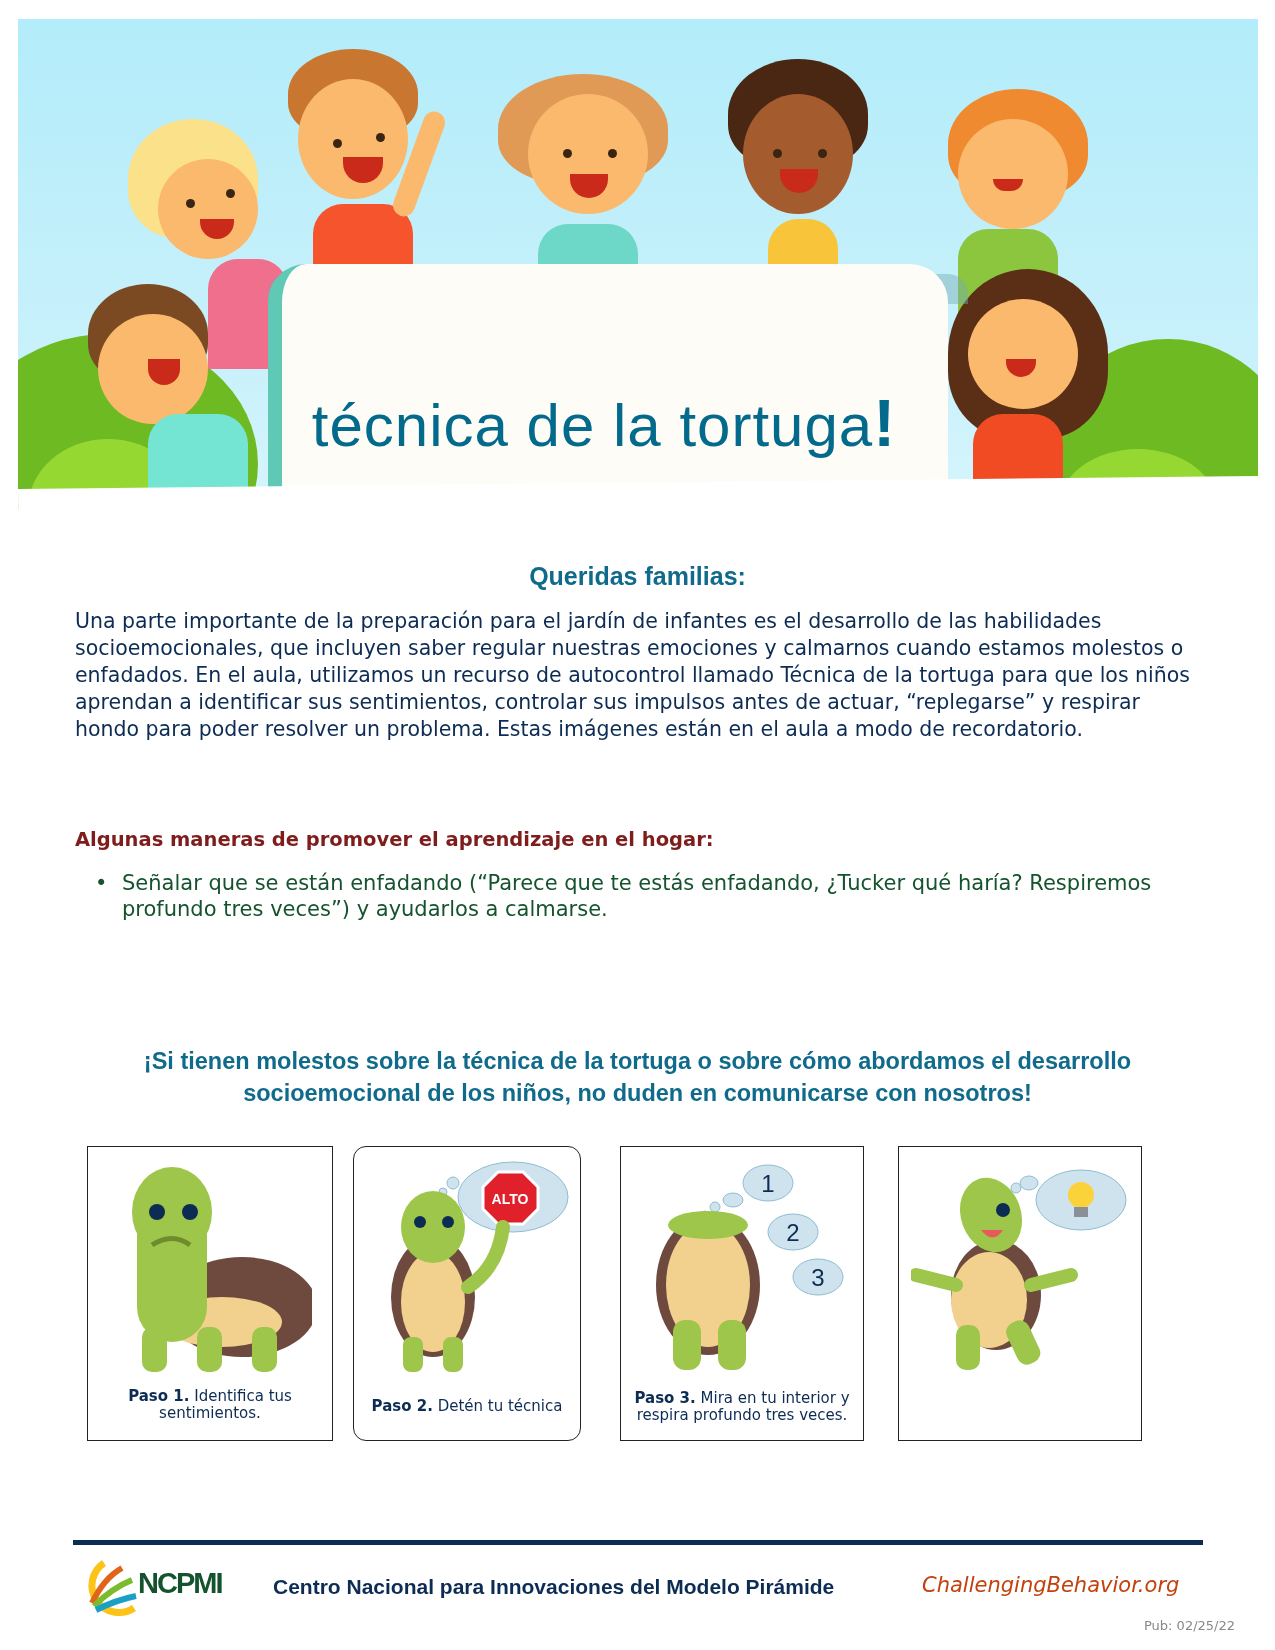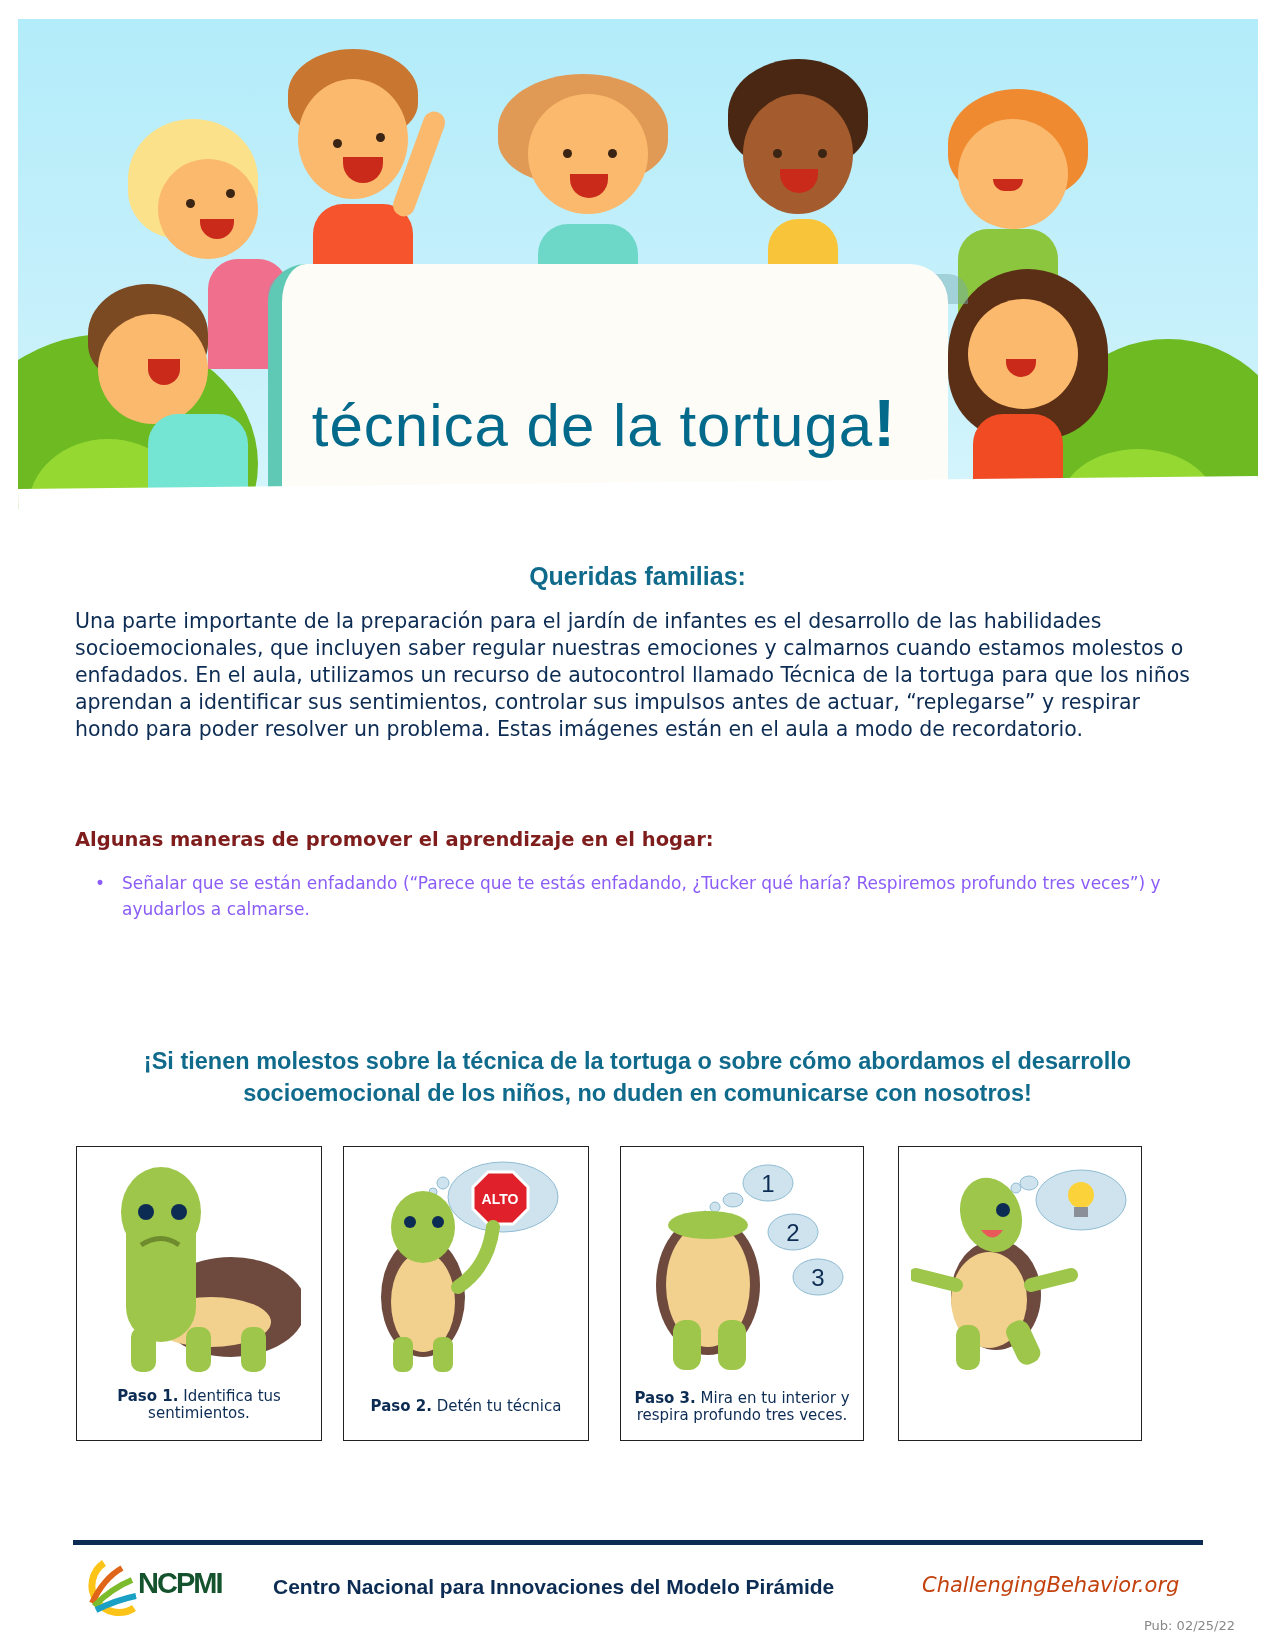--- a/index.html
+++ b/index.html
@@ -57,21 +57,21 @@
       position: absolute; left: 75px; top: 608px; width: 1130px;
       font-family: "DejaVu Sans", sans-serif; font-size: 20.5px; line-height: 27px; color: #0d2c54;
     }
     .subhead {
       position: absolute; left: 75px; top: 828px;
       font-family: "DejaVu Sans", sans-serif; font-weight: bold; font-size: 19.5px; color: #7f1d1d;
     }
     .bullets { position: absolute; left: 95px; top: 870px; width: 1100px; list-style: none; }
     .bullets li {
       position: relative; padding-left: 27px; margin-bottom: 12px;
-      font-size: 17px; line-height: 26px; color: #8b5cf6;
+      font-size: 21px; line-height: 26px; color: #14532d;
     }
     .bullets li::before { content: "•"; position: absolute; left: 0; top: 0; }
     .cta {
       position: absolute; left: 0; top: 1045px; width: 1275px; text-align: center;
       font-family: "Liberation Sans", sans-serif; font-weight: bold; font-size: 23.5px; line-height: 32px;
       color: #0f6a8b;
     }
 
     
     .card {
@@ -182,40 +182,40 @@
 </h1>
 
 <h2 class="greeting">Queridas familias:</h2>
 <p class="para">Una parte importante de la preparación para el jardín de infantes es el desarrollo de las habilidades socioemocionales, que incluyen saber regular nuestras emociones y calmarnos cuando estamos molestos o enfadados. En el aula, utilizamos un recurso de autocontrol llamado Técnica de la tortuga para que los niños aprendan a identificar sus sentimientos, controlar sus impulsos antes de actuar, “replegarse” y respirar hondo para poder resolver un problema. Estas imágenes están en el aula a modo de recordatorio.</p>
 <h3 class="subhead">Algunas maneras de promover el aprendizaje en el hogar:</h3>
 <ul class="bullets">
   <li>Señalar que se están enfadando (“Parece que te estás enfadando, ¿Tucker qué haría? Respiremos profundo tres veces”) y ayudarlos a calmarse.</li>
 </ul>
 <p class="cta" style="padding:0 90px;">¡Si tienen molestos sobre la técnica de la tortuga o sobre cómo abordamos el desarrollo socioemocional de los niños, no duden en comunicarse con nosotros!</p>
 
-<div class="card" style="left:76px;width:246px;">
+<div class="card" style="left:87px;width:246px;">
   <svg width="200" height="220" viewBox="0 0 200 220" style="left:24px;top:10px;">
     <ellipse cx="130" cy="150" rx="75" ry="50" fill="#6e4a3e"></ellipse>
     <ellipse cx="110" cy="165" rx="60" ry="25" fill="#f2d18e"></ellipse>
     <rect x="25" y="25" width="70" height="160" rx="35" fill="#9dc64a"></rect>
     <ellipse cx="60" cy="55" rx="40" ry="45" fill="#9dc64a"></ellipse>
     <circle cx="45" cy="55" r="8" fill="#0d2c54"></circle>
       <circle cx="78" cy="55" r="8" fill="#0d2c54"></circle>
     <path d="M40 88 Q60 75 78 88" stroke="#6e8c2e" stroke-width="5" fill="none"></path>
     <rect x="30" y="170" width="25" height="45" rx="10" fill="#9dc64a"></rect>
     <rect x="85" y="170" width="25" height="45" rx="10" fill="#9dc64a"></rect>
     <rect x="140" y="170" width="25" height="45" rx="10" fill="#9dc64a"></rect>
   </svg>
   <div class="cap" style="top:241px;">
     <b>Paso 1.</b>
     <span>Identifica tus sentimientos.</span>
   </div>
 </div>
 
-<div class="card" style="left:343px;width:246px;">
+<div class="card" style="left:353px;width:228px;border-radius:13px;">
   <svg width="220" height="220" viewBox="0 0 220 220" style="left:14px;top:10px;">
     <circle cx="75" cy="35" r="4" fill="#cfe3ee" stroke="#8fbcd2"></circle>
     <circle cx="85" cy="26" r="6" fill="#cfe3ee" stroke="#8fbcd2"></circle>
     <ellipse cx="145" cy="40" rx="55" ry="35" fill="#cfe3ee" stroke="#8fbcd2"></ellipse>
     <polygon points="130,15 155,15 170,30 170,52 155,67 130,67 115,52 115,30" fill="#e0202a" stroke="#fff" stroke-width="3"></polygon>
     <text x="142" y="47" font-family="Liberation Sans, sans-serif" font-weight="bold" font-size="14" fill="#fff" text-anchor="middle">ALTO</text>
     <ellipse cx="65" cy="140" rx="42" ry="60" fill="#6e4a3e"></ellipse>
     <ellipse cx="65" cy="145" rx="32" ry="50" fill="#f2d18e"></ellipse>
     <ellipse cx="65" cy="70" rx="32" ry="36" fill="#9dc64a"></ellipse>
     <circle cx="52" cy="65" r="6" fill="#0d2c54"></circle>

